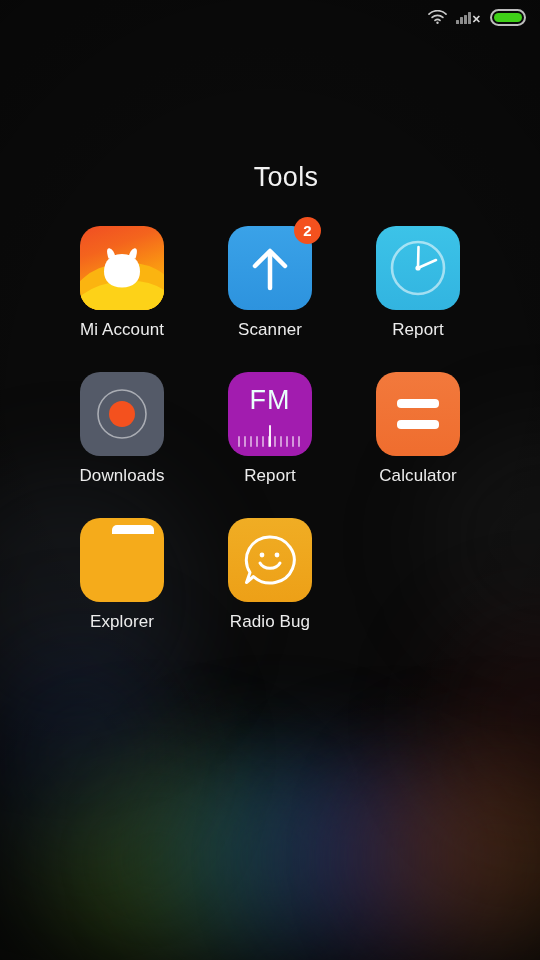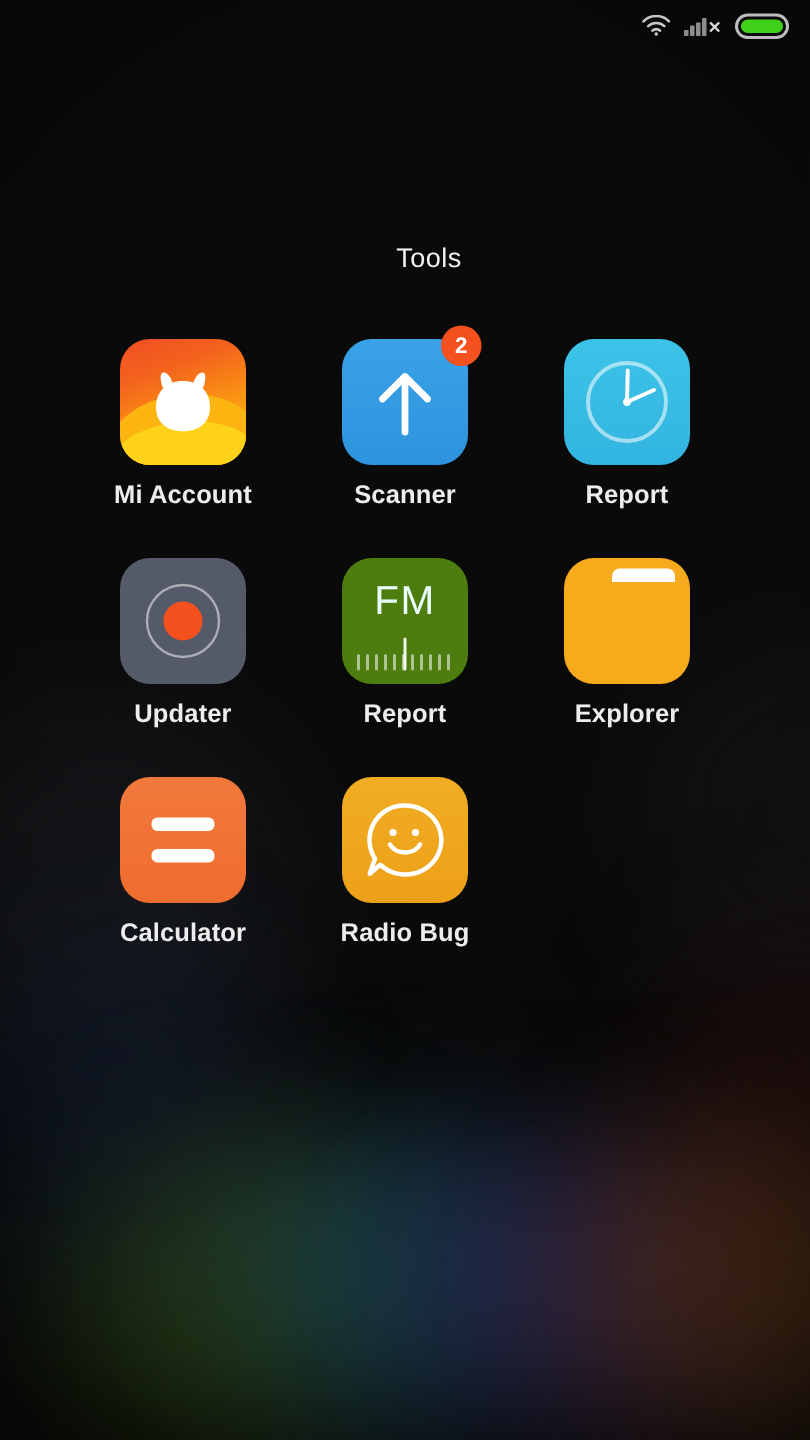--- a/index.html
+++ b/index.html
@@ -52,21 +52,21 @@
   }
   .battery {
     width:36px; height:17px; border:2px solid #bdbdbd; border-radius:9px;
     padding:2px; display:flex; align-items:center;
   }
   .battery .fill { height:100%; width:100%; background:#3fd018; border-radius:6px; }
 
   
   #page-title {
     position:absolute; top:162px; left:0; right:0;
-    text-align:center; color:#f2f2f2; font-size:18px; letter-spacing:.3px;
+    text-align:center; color:#f2f2f2; font-size:27px; letter-spacing:.3px;
     z-index:10;
     margin-left:32px;
   }
 
   
   #grid {
     position:absolute; top:226px; left:0; right:0;
     display:grid;
     grid-template-columns:repeat(3, 1fr);
     row-gap:32px;
@@ -79,21 +79,21 @@
     width:84px; height:84px; border-radius:20px;
     overflow:visible;
     display:flex; align-items:center; justify-content:center;
   }
   .tile .clip {
     position:absolute; inset:0; border-radius:20px; overflow:hidden;
     display:flex; align-items:center; justify-content:center;
   }
   .label {
     margin-top:10px; color:#ededed; font-size:17px;
-    white-space:nowrap; letter-spacing:.1px;font-weight:bold;
+    white-space:nowrap; letter-spacing:.1px;
   }
   .badge {
     position:absolute; top:-9px; right:-9px;
     min-width:27px; height:27px; border-radius:50%;
     background:#f4511e; color:#fff;
     font-size:15px; font-weight:700;
     display:flex; align-items:center; justify-content:center;
     z-index:5;
   }
 
@@ -117,21 +117,21 @@
   
   .bg-updater { background:linear-gradient(180deg,#3aa2e8 0%,#2d93de 100%); }
 
   
   .bg-clock { background:linear-gradient(180deg,#3cc3e8 0%,#32b4e0 100%); }
 
   
   .bg-recorder { background:#545a68; }
 
   
-  .bg-radio { background:#4d7c0f; }
+  .bg-radio { background:#a21caf; }
   .fm-text {
     position:absolute; top:13px; left:0; right:0; text-align:center;
     color:#eafffb; font-size:27px; font-weight:300; letter-spacing:1px;
   }
   .tuner { position:absolute; bottom:9px; left:8px; right:8px; height:22px; }
   .tuner .tick {
     position:absolute; bottom:0; width:1.5px; background:rgba(255,255,255,.55);
     height:11px; border-radius:1px;
   }
   .tuner .needle {
@@ -249,21 +249,21 @@
 
     <div class="app">
       <div class="tile">
         <div class="clip bg-recorder">
           <svg width="62" height="62" viewBox="0 0 62 62">
             <circle cx="31" cy="31" r="24" fill="none" stroke="rgba(255,255,255,.5)" stroke-width="1.6"></circle>
             <circle cx="31" cy="31" r="13" fill="#f4511e"></circle>
           </svg>
         </div>
       </div>
-      <div class="label">Updater</div>
+      <div class="label">Downloads</div>
     </div>
 
     <div class="app">
       <div class="tile">
         <div class="clip bg-radio">
           <div class="fm-text">FM</div>
           <div class="tuner">
             <span class="tick" style="left:2px"></span>
             <span class="tick" style="left:8px"></span>
             <span class="tick" style="left:14px"></span>
@@ -277,37 +277,37 @@
             <span class="tick" style="left:62px"></span>
             <span class="needle"></span>
           </div>
         </div>
       </div>
       <div class="label">Report</div>
     </div>
 
     <div class="app">
       <div class="tile">
-        <div class="clip bg-explorer">
-          <div class="folder-tab"></div>
-        </div>
-      </div>
-      <div class="label">Explorer</div>
-    </div>
-
-    <div class="app">
-      <div class="tile">
         <div class="clip bg-calc">
           <div class="eqwrap">
             <div class="eqbar"></div>
             <div class="eqbar"></div>
           </div>
         </div>
       </div>
       <div class="label">Calculator</div>
+    </div>
+
+    <div class="app">
+      <div class="tile">
+        <div class="clip bg-explorer">
+          <div class="folder-tab"></div>
+        </div>
+      </div>
+      <div class="label">Explorer</div>
     </div>
 
 
     <div class="app">
       <div class="tile">
         <div class="clip bg-bug">
           <svg width="58" height="56" viewBox="0 0 58 56">
             <path d="M29 5 A24 23 0 1 1 12.5 44.5 L5.5 50.5 L9 40.5 A23 23 0 0 1 29 5 Z" fill="none" stroke="#fff" stroke-width="3" stroke-linejoin="round"></path>
             <circle cx="21" cy="23" r="2.4" fill="#fff"></circle>
             <circle cx="36" cy="23" r="2.4" fill="#fff"></circle>

